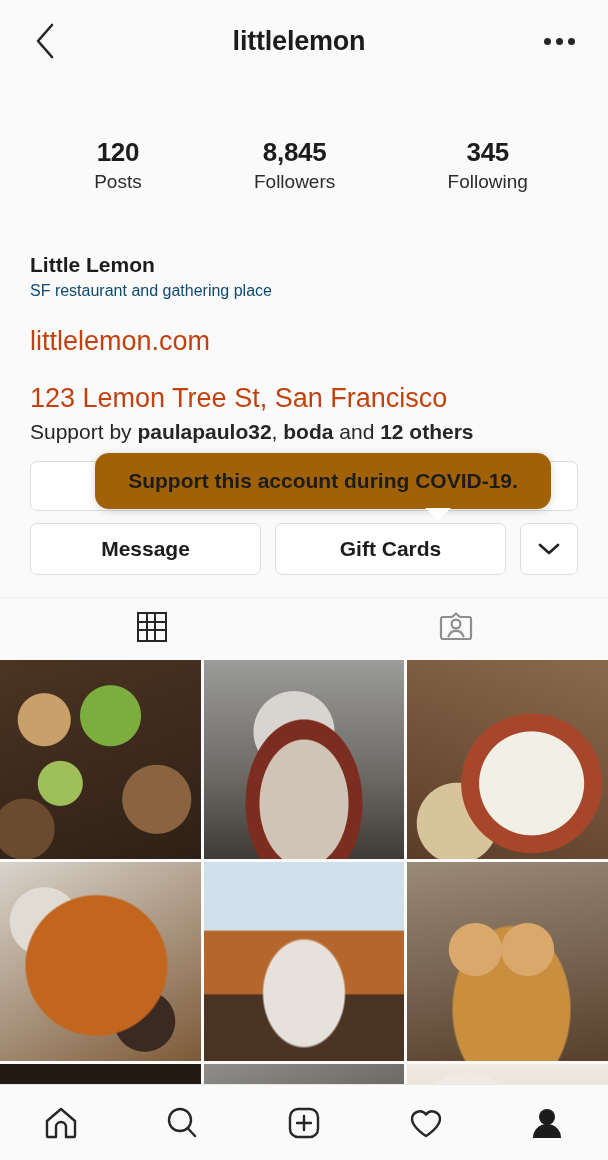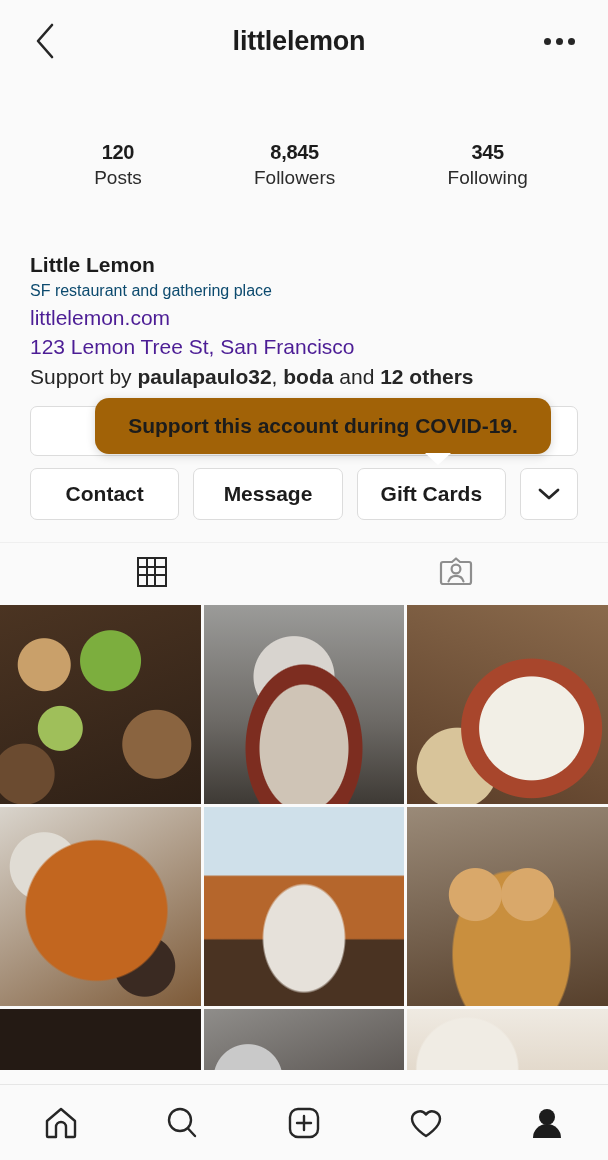--- a/index.html
+++ b/index.html
@@ -52,29 +52,29 @@
     transform:rotate(-8deg);
   }
   .lemon-leaf {
     position:absolute; left:11px; top:2px; width:16px; height:8px;
     background:#2d3b25; border-radius:60% 20% 60% 20%;
     transform:rotate(-18deg);
   }
 
   .stats { flex:1; display:flex; justify-content:space-around; align-items:center; padding-left:14px; padding-bottom:6px; }
   .stat { text-align:center; }
-  .stat-num { font-size:20px; font-weight:bold; color:#1c1c1c; letter-spacing:-0.3px; }
+  .stat-num { font-size:26px; font-weight:bold; color:#1c1c1c; letter-spacing:-0.3px; }
   .stat-label { font-size:19px; color:#2b2b2b; margin-top:3px; }
 
   
   .bio { padding:0 30px; margin-top:-4px; }
   .bio-name { font-size:21px; font-weight:bold; color:#1c1c1c; line-height:1.42; }
   .bio-category { font-size:21px; color:#a2a2a2; line-height:1.42; }
   .bio-desc { font-size:16px; color:#0c4a6e; line-height:1.42; }
-  .bio-link { font-size:21px; color:#4c1d95; line-height:1.42; }
+  .bio-link { font-size:27px; color:#c2410c; line-height:1.42;margin-top:19px; }
   .bio-followed { font-size:21px; color:#262626; line-height:1.42; }
   .bio-followed b { font-weight:bold; }
 
   
   .actions-wrap { position:relative; margin-top:14px; padding:0 30px; }
   .follow-row { display:flex; }
   .follow-btn {
     flex:1; height:50px; border:1px solid #dcdcdc; border-radius:7px;
     background:#fff; cursor:pointer;
   }
@@ -218,21 +218,20 @@
     <div class="bio-link">123 Lemon Tree St, San Francisco</div>
     <div class="bio-followed"><span>Support by </span><b>paulapaulo32</b><span>, </span><b>boda</b><span> and </span><b>12 others</b></div>
   </div>
 
   <div class="actions-wrap">
     <div class="follow-row">
       <button class="follow-btn"></button>
     </div>
 
     <div class="btn-row">
-      <div class="act-btn">Contact</div>
       <div class="act-btn">Message</div>
       <div class="act-btn">Gift Cards</div>
       <div class="chev-btn">
         <svg width="24" height="16" viewBox="0 0 24 16">
             <path d="M3 4 L12 12 L21 4" fill="none" stroke="#262626" stroke-width="2.8" stroke-linecap="round" stroke-linejoin="round"></path>
           </svg>
       </div>
     </div>
 
     <div class="tooltip">Support this account during COVID-19.</div>

